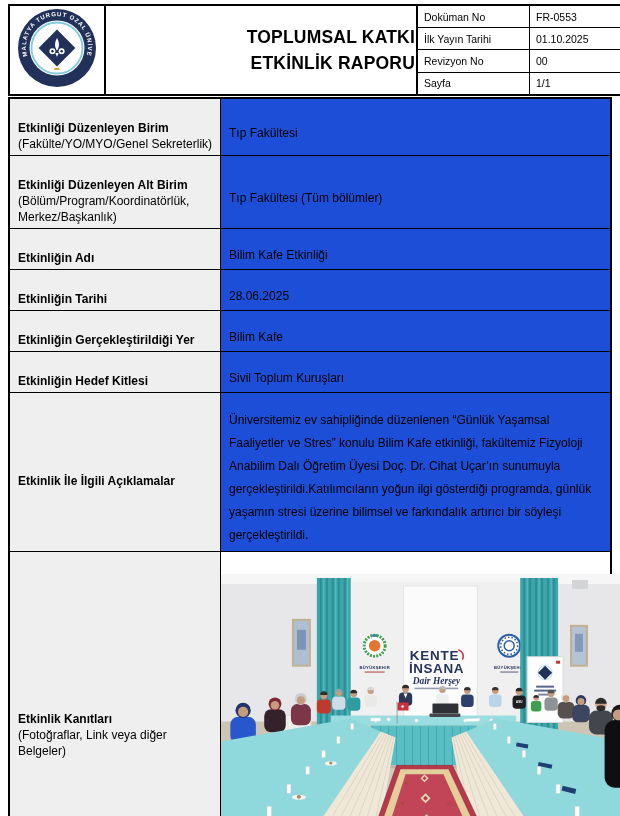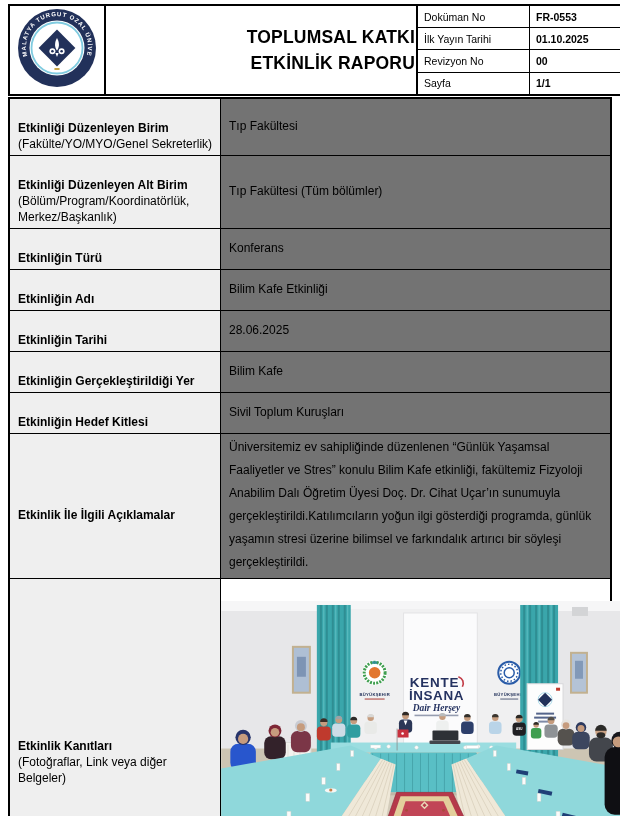--- a/index.html
+++ b/index.html
@@ -10,32 +10,32 @@
   
   .hdr{position:absolute;left:8px;top:4px;width:604px;height:88px}
   .hdr>tbody>tr>td{border:2px solid #000;vertical-align:middle}
   .logo-cell{width:94px;text-align:center;padding:0}
   .title-cell{width:308px;text-align:right;font-weight:bold;font-size:17.5px;
               line-height:26px;letter-spacing:.2px}
   .info-cell{width:202px;padding:0;vertical-align:top}
   .info{width:100%;height:88px}
   .info td{border:1.5px solid #000;font-size:10.5px;padding:0 0 0 6px;height:16px;vertical-align:middle}
   .info td.il{border-left:none;width:105px}
-  .info td.iv{border-right:none;font-weight:bold}
+  .info td.iv{border-right:none;font-weight:normal}
   .info tr:first-child td{border-top:none}
   .info tr:last-child td{border-bottom:none}
 
   
   .form{position:absolute;left:8px;top:97px;width:604px;border:2px solid #000}
   .form td{border:1.5px solid #000}
   .form .lbl{width:196px;background:#efefef;vertical-align:middle;
              padding:21px 6px 3px 8px;font-size:12px;line-height:16px}
   .lbl-b{font-weight:bold}
   .lbl-s:empty{display:none}
-  .form .val{vertical-align:middle;padding:2px 8px 4px 8px;font-size:12px;background:#737373}
+  .form .val{vertical-align:middle;padding:16px 8px 4px 8px;font-size:12px;background:#1d4ed8}
   .form .para{font-size:12px;line-height:23px}
   .form .photo-cell{padding:0;vertical-align:middle}
   .r1{height:51px}.r2{height:48px}.r3{height:30px}.r4{height:30px}.r5{height:30px}
   .r6{height:30px}.r7{height:35px}.r8{height:103px}.r9{height:350px}
   .photo{display:block}
 </style>
 </head>
 <body>
 
 <div class="page">
@@ -105,26 +105,20 @@
       </td>
       <td class="val">Tıp Fakültesi</td>
     </tr>
     <tr class="r2">
       <td class="lbl">
         <div class="lbl-b">Etkinliği Düzenleyen Alt Birim</div>
         <div class="lbl-s">(Bölüm/Program/Koordinatörlük, Merkez/Başkanlık)</div>
       </td>
       <td class="val">Tıp Fakültesi (Tüm bölümler)</td>
     </tr>
-    <tr class="r3">
-      <td class="lbl">
-        <div class="lbl-b">Etkinliğin Türü</div>
-      </td>
-      <td class="val">Konferans</td>
-    </tr>
     <tr class="r4">
       <td class="lbl">
         <div class="lbl-b">Etkinliğin Adı</div>
       </td>
       <td class="val">Bilim Kafe Etkinliği</td>
     </tr>
     <tr class="r5">
       <td class="lbl">
         <div class="lbl-b">Etkinliğin Tarihi</div>
       </td>

